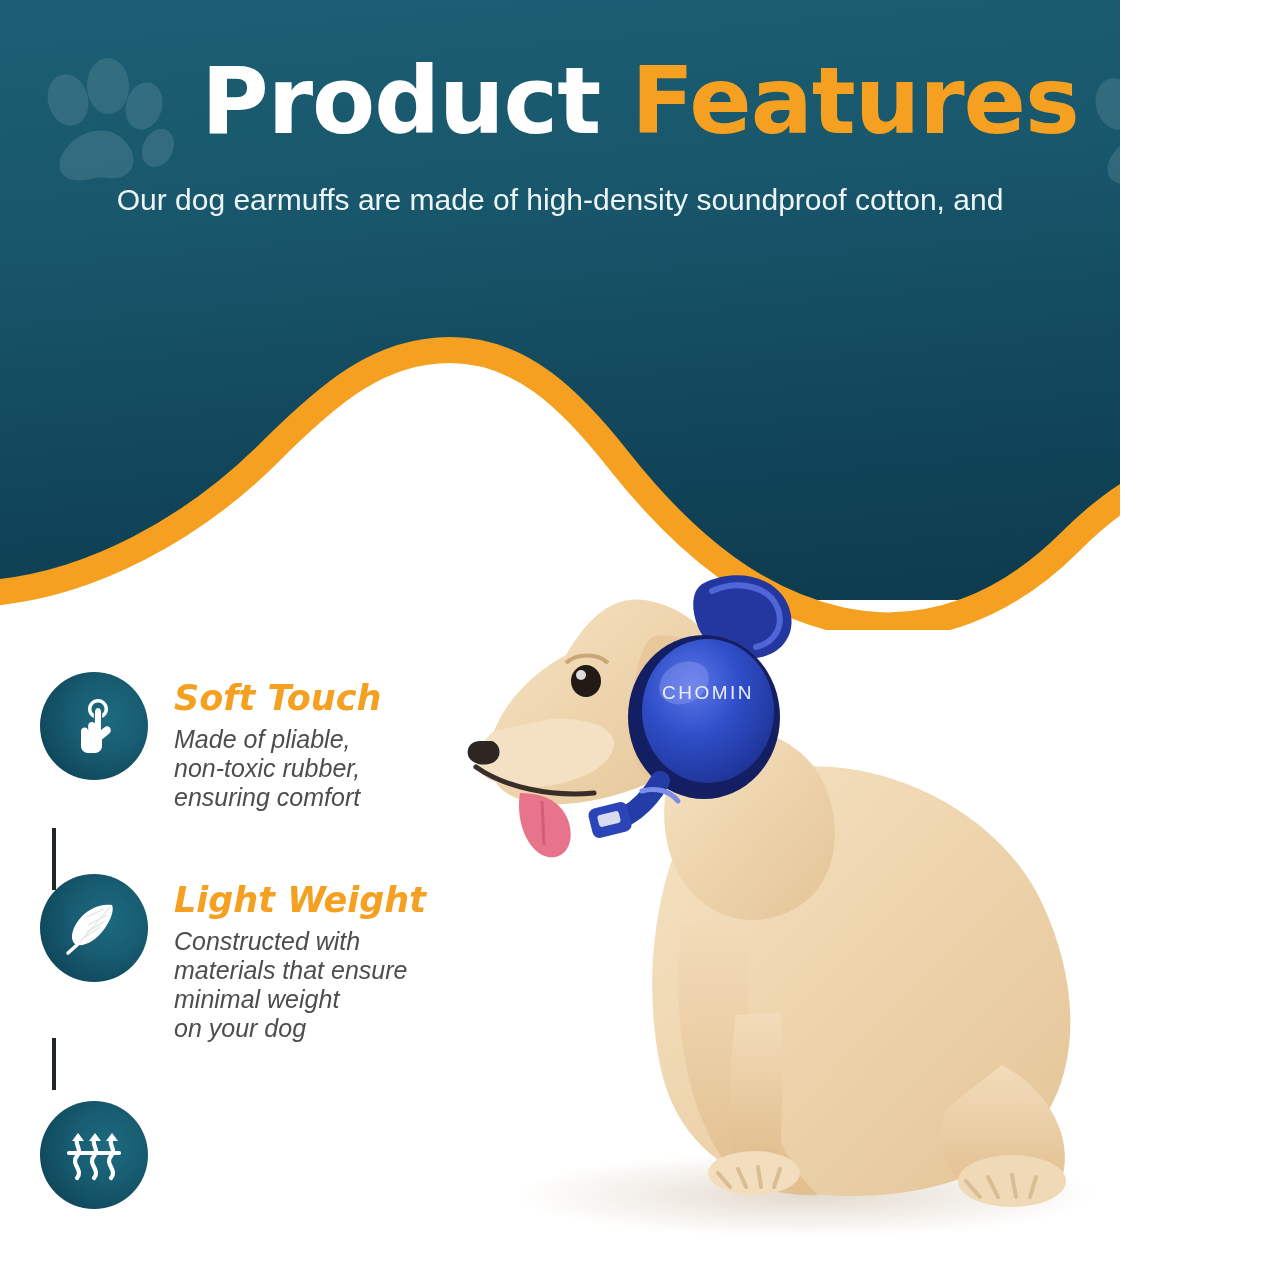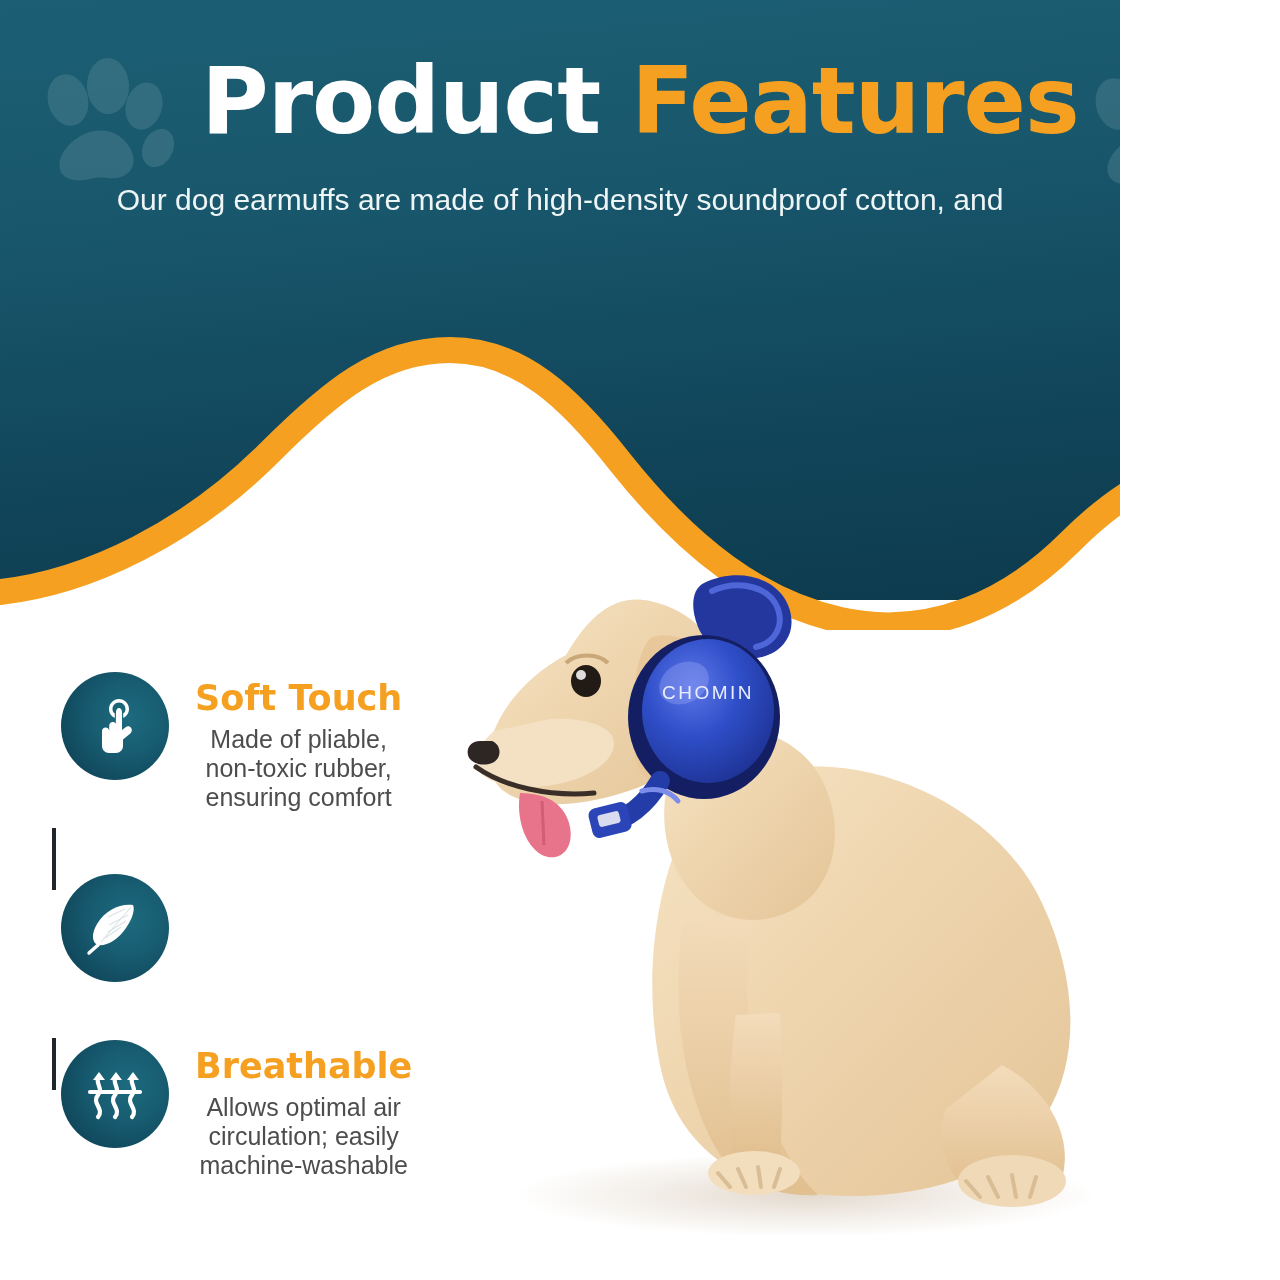--- a/index.html
+++ b/index.html
@@ -80,23 +80,24 @@
     left: 446px;
     top: 505px;
     width: 700px;
     height: 740px;
   }
   .dog-photo svg { display: block; }
 
   
   .features {
     position: absolute;
-    left: 61px;
+    left: 40px;
     top: 672px;
     width: 470px;
+    font-style: italic;
   }
   .feature {
     position: relative;
     display: flex;
     align-items: flex-start;
   }
   .feature-icon {
     position: relative;
     flex: 0 0 auto;
     width: 108px;
@@ -121,21 +122,20 @@
     margin: 0 0 7px 0;
     white-space: nowrap;
   }
   .feature-desc {
     font-family: "Liberation Sans", sans-serif;
     font-size: 25px;
     line-height: 29px;
     color: #4d4d4d;
     margin: 0;
     white-space: pre-line;
-    text-align: center;
   }
   .connector {
     position: absolute;
     width: 4px;
     background: #20262b;
     left: 52px;
   }
   .connector-1 { top: 828px; height: 62px; }
   .connector-2 { top: 1038px; height: 52px; }
 </style>
@@ -331,40 +331,41 @@
           </g>
           <g stroke="#cfd9dd" stroke-width="1.1" fill="none" opacity="0.75">
             <path d="M46 7 L16 42"></path>
             <path d="M40 9 L23 17"></path>
             <path d="M43 15 L24 25"></path>
             <path d="M41 21 L23 32"></path>
             <path d="M36 27 L20 38"></path>
           </g>
         </svg>
       </div>
+      <div class="feature-text">
+        <p class="feature-title">Light Weight</p>
+        <p class="feature-desc">Constructed with
+materials that ensure
+minimal weight
+on your dog</p>
+      </div>
     </div>
 
     <div class="feature">
       <div class="feature-icon">
         <svg width="60" height="58" viewBox="0 0 60 58">
           <g stroke="#ffffff" stroke-width="4.2" fill="none" stroke-linecap="round">
             <path d="M13 52 C20 44, 6 38, 13 30 C19 23, 9 18, 14 11"></path>
             <path d="M30 52 C37 44, 23 38, 30 30 C36 23, 26 18, 31 11"></path>
             <path d="M47 52 C54 44, 40 38, 47 30 C53 23, 43 18, 48 11"></path>
             <path d="M5 27 L55 27"></path>
           </g>
           <g fill="#ffffff">
             <path d="M14 7 l6 8 l-12 0 Z"></path>
             <path d="M31 7 l6 8 l-12 0 Z"></path>
             <path d="M48 7 l6 8 l-12 0 Z"></path>
           </g>
         </svg>
       </div>
-      <div class="feature-text">
-        <p class="feature-title">Breathable</p>
-        <p class="feature-desc">Allows optimal air
-circulation; easily
-machine-washable</p>
-      </div>
     </div>
 
   </div>
 </div>
 
 </body></html>

